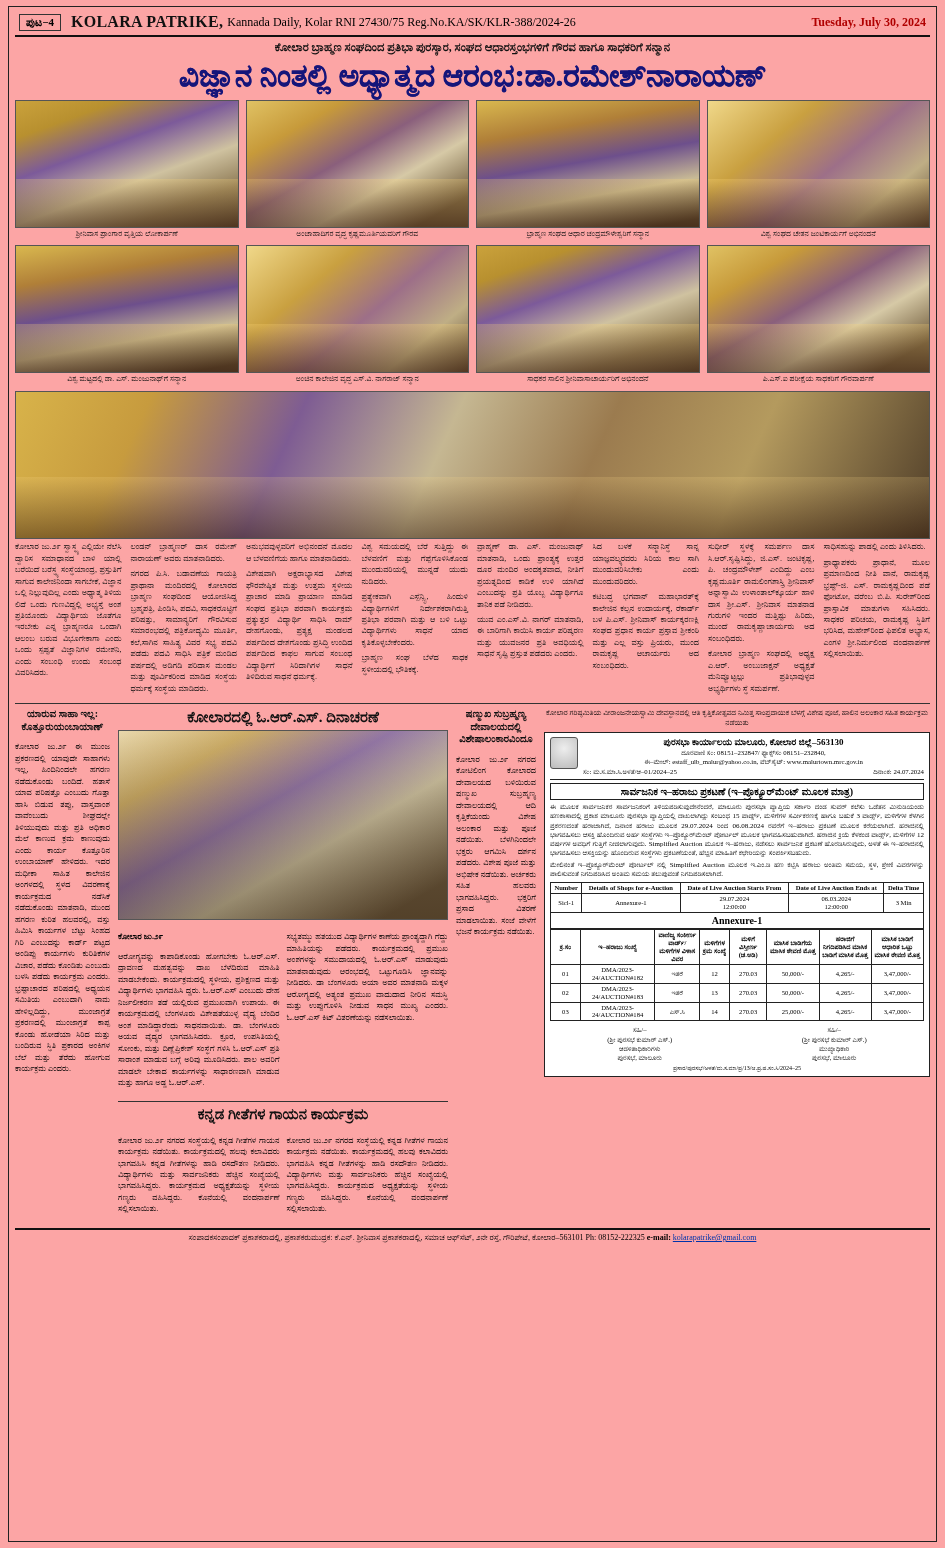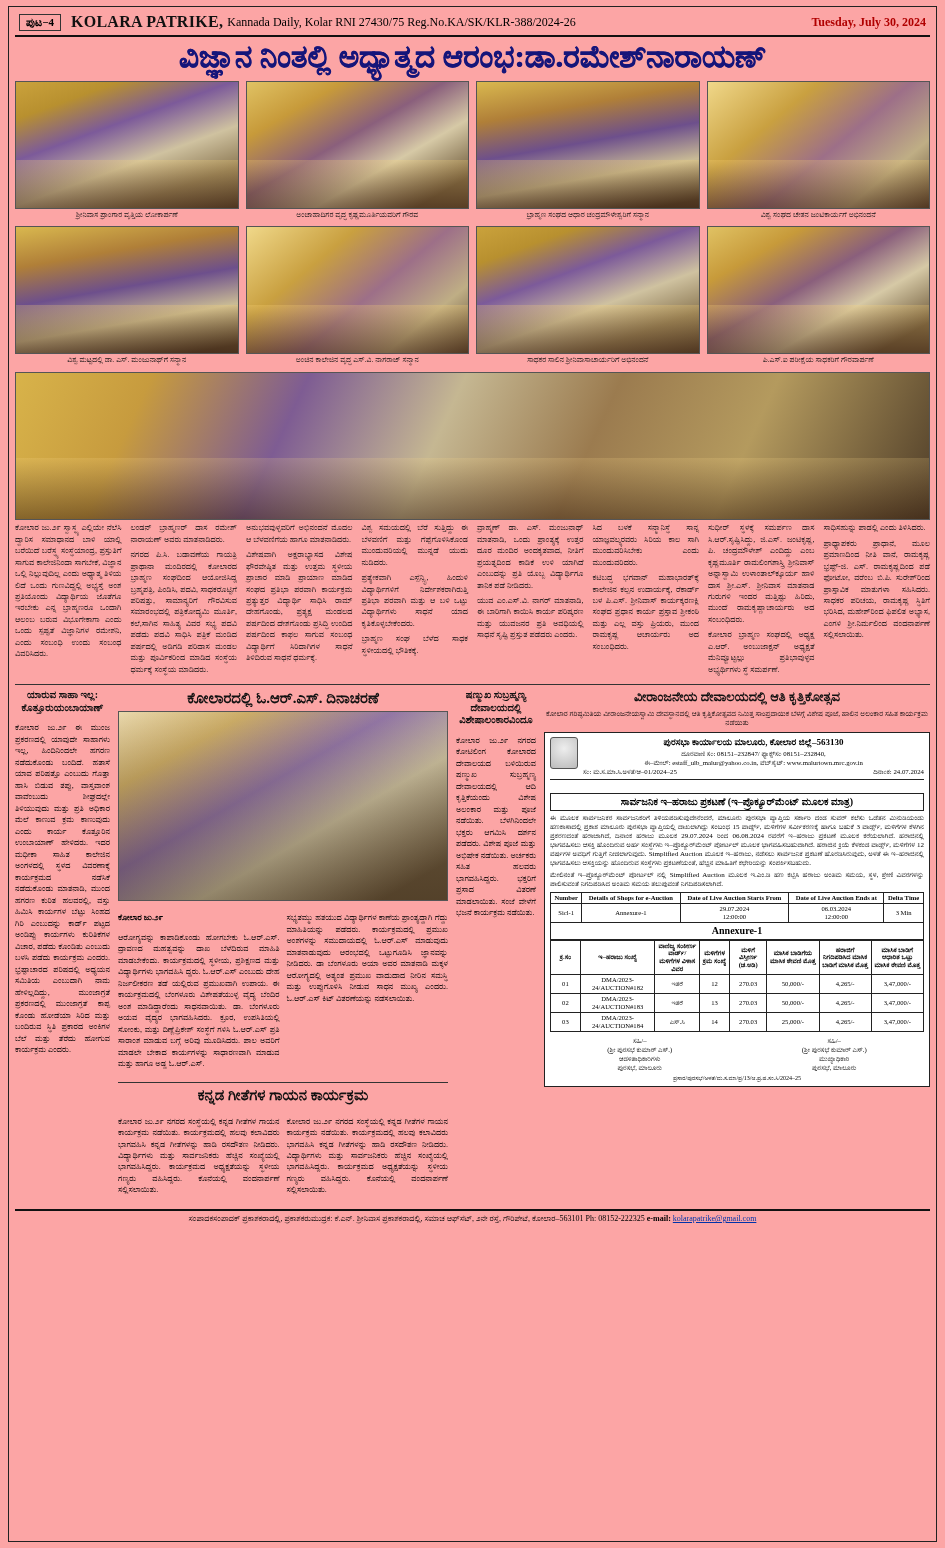--- a/index.html
+++ b/index.html
@@ -74,21 +74,21 @@
   }
   .photo-sm:after{content:"";position:absolute;inset:0;background:linear-gradient(180deg,rgba(255,255,255,.05),rgba(40,25,12,.35));}
 
   .two-mini{display:flex;gap:7px;}
   .two-mini .lcol{flex:1;}
 
   
   .tender{
     border:1px solid #222;padding:4px 5px;font-size:7.4px;line-height:1.35;background:#fff;
   }
-  .tender-head{display:flex;align-items:flex-start;gap:5px;border-bottom:1px solid #222;padding-bottom:3px;margin-bottom:13px;}
+  .tender-head{display:flex;align-items:flex-start;gap:5px;border-bottom:1px solid #222;padding-bottom:3px;margin-bottom:3px;}
   .emblem{width:26px;height:30px;flex:none;border:1px solid #555;border-radius:3px;
           background:radial-gradient(circle at 50% 35%,#eee,#bbb);}
   .tender-title{font-weight:bold;font-size:9px;text-align:center;flex:1;line-height:1.3;}
   .tender-meta{font-size:6.8px;line-height:1.35;}
   .tender-note{font-size:7px;text-align:justify;line-height:1.3;margin:3px 0;}
   table{border-collapse:collapse;width:100%;font-size:6.6px;}
   th,td{border:1px solid #222;padding:1px 2px;text-align:center;vertical-align:middle;line-height:1.2;}
   .annex{font-weight:bold;text-align:center;font-size:10px;padding:1px;}
   .sign{display:flex;justify-content:space-between;font-size:6.8px;text-align:center;margin-top:4px;}
   .sign div{width:48%;line-height:1.35;}
@@ -106,20 +106,21 @@
 <div class="page">
  <div class="sheet">
 
   <div class="masthead">
     <span class="mast-page">ಪುಟ−4</span>
     <span class="mast-title">KOLARA PATRIKE,</span>
     <span class="mast-sub">Kannada Daily, Kolar  RNI 27430/75 Reg.No.KA/SK/KLR-388/2024-26</span>
     <span class="mast-date">Tuesday, July 30, 2024</span>
   </div>
 
+  <div class="kicker">ಕೋಲಾರ ಬ್ರಾಹ್ಮಣ ಸಂಘದಿಂದ ಪ್ರತಿಭಾ ಪುರಸ್ಕಾರ, ಸಂಘದ ಆಧಾರಸ್ತಂಭಗಳಿಗೆ ಗೌರವ ಹಾಗೂ ಸಾಧಕರಿಗೆ ಸನ್ಮಾನ</div>
   <div class="headline">ವಿಜ್ಞಾನ ನಿಂತಲ್ಲಿ ಅಧ್ಯಾತ್ಮದ ಆರಂಭ:ಡಾ.ರಮೇಶ್‌ನಾರಾಯಣ್</div>
 
   <div class="photo-row">
     <div class="photo-cell">
       <div class="ph"></div>
       <div class="cap">ಶ್ರೀನಿವಾಸ ಪ್ರಾಂಗಾರ ವೃತ್ತಿಯ ಲೋಕಾರ್ಪಣೆ</div>
     </div>
     <div class="photo-cell">
       <div class="ph v2"></div>
       <div class="cap">ಅಂಚಾಹಾದಿಗರ ವೃದ್ಧ ಕೃಷ್ಣಮೂರ್ತಿಯವರಿಗೆ ಗೌರವ</div>
@@ -223,21 +224,20 @@
         </div>
       </div>
     </div>
 
     <div class="lcol" style="width:80px;flex:none;">
       <div class="sub-head">ಷಣ್ಮುಖ ಸುಬ್ರಹ್ಮಣ್ಯ ದೇವಾಲಯದಲ್ಲಿ ವಿಶೇಷಾಲಂಕಾರವಿಂದೂ</div>
       <p>ಕೋಲಾರ ಜು.೨೯ ನಗರದ ಕೋಟಿಲಿಂಗ ಕೋಲಾರದ ದೇವಾಲಯದ ಬಳಿಯಿರುವ ಷಣ್ಮುಖ ಸುಬ್ರಹ್ಮಣ್ಯ ದೇವಾಲಯದಲ್ಲಿ ಆದಿ ಕೃತ್ತಿಕೆಯಂದು ವಿಶೇಷ ಅಲಂಕಾರ ಮತ್ತು ಪೂಜೆ ನಡೆಯಿತು. ಬೆಳಗಿನಿಂದಲೇ ಭಕ್ತರು ಆಗಮಿಸಿ ದರ್ಶನ ಪಡೆದರು. ವಿಶೇಷ ಪೂಜೆ ಮತ್ತು ಅಭಿಷೇಕ ನಡೆಯಿತು. ಅರ್ಚಕರು ಸಹಿತ ಹಲವರು ಭಾಗವಹಿಸಿದ್ದರು. ಭಕ್ತರಿಗೆ ಪ್ರಸಾದ ವಿತರಣೆ ಮಾಡಲಾಯಿತು. ಸಂಜೆ ವೇಳೆಗೆ ಭಜನೆ ಕಾರ್ಯಕ್ರಮ ನಡೆಯಿತು.</p>
     </div>
 
     <div style="flex:1;">
-      <div class="sub-head blue">ವೀರಾಂಜನೇಯ ದೇವಾಲಯದಲ್ಲಿ ಆತಿ ಕೃತ್ತಿಕೋತ್ಸವ</div>
       <div style="font-size:7.4px;text-align:center;line-height:1.3;margin-bottom:4px;">ಕೋಲಾರ ಗರಿಷ್ಠಮಿತಿಯ ವೀರಾಂಜನೇಯಸ್ವಾಮಿ ದೇವಸ್ಥಾನದಲ್ಲಿ ಆತಿ ಕೃತ್ತಿಕೋತ್ಸವದ ನಿಮಿತ್ತ ಸಾಂಪ್ರದಾಯಿಕ ಬೆಳಗ್ಗೆ ವಿಶೇಷ ಪೂಜೆ, ಹಾಲಿನ ಅಲಂಕಾರ ಸಹಿತ ಕಾರ್ಯಕ್ರಮ ನಡೆಯಿತು</div>
 
       <div class="tender">
         <div class="tender-head">
           <div class="emblem"></div>
           <div style="flex:1;">
             <div class="tender-title">ಪುರಸಭಾ ಕಾರ್ಯಾಲಯ ಮಾಲೂರು, ಕೋಲಾರ ಜಿಲ್ಲೆ–563130</div>
             <div class="tender-meta hdr-center">ದೂರವಾಣಿ ಸಂ: 08151–232847/ ಫ್ಯಾಕ್ಸ್‌ಸಂ 08151–232840,</div>
             <div class="tender-meta hdr-center">ಈ–ಮೇಲ್: estaff_ulb_malur@yahoo.co.in, ವೆಬ್‌ಸೈಟ್: www.malurtown.mrc.gov.in</div>
             <div class="tender-meta" style="display:flex;justify-content:space-between;">

